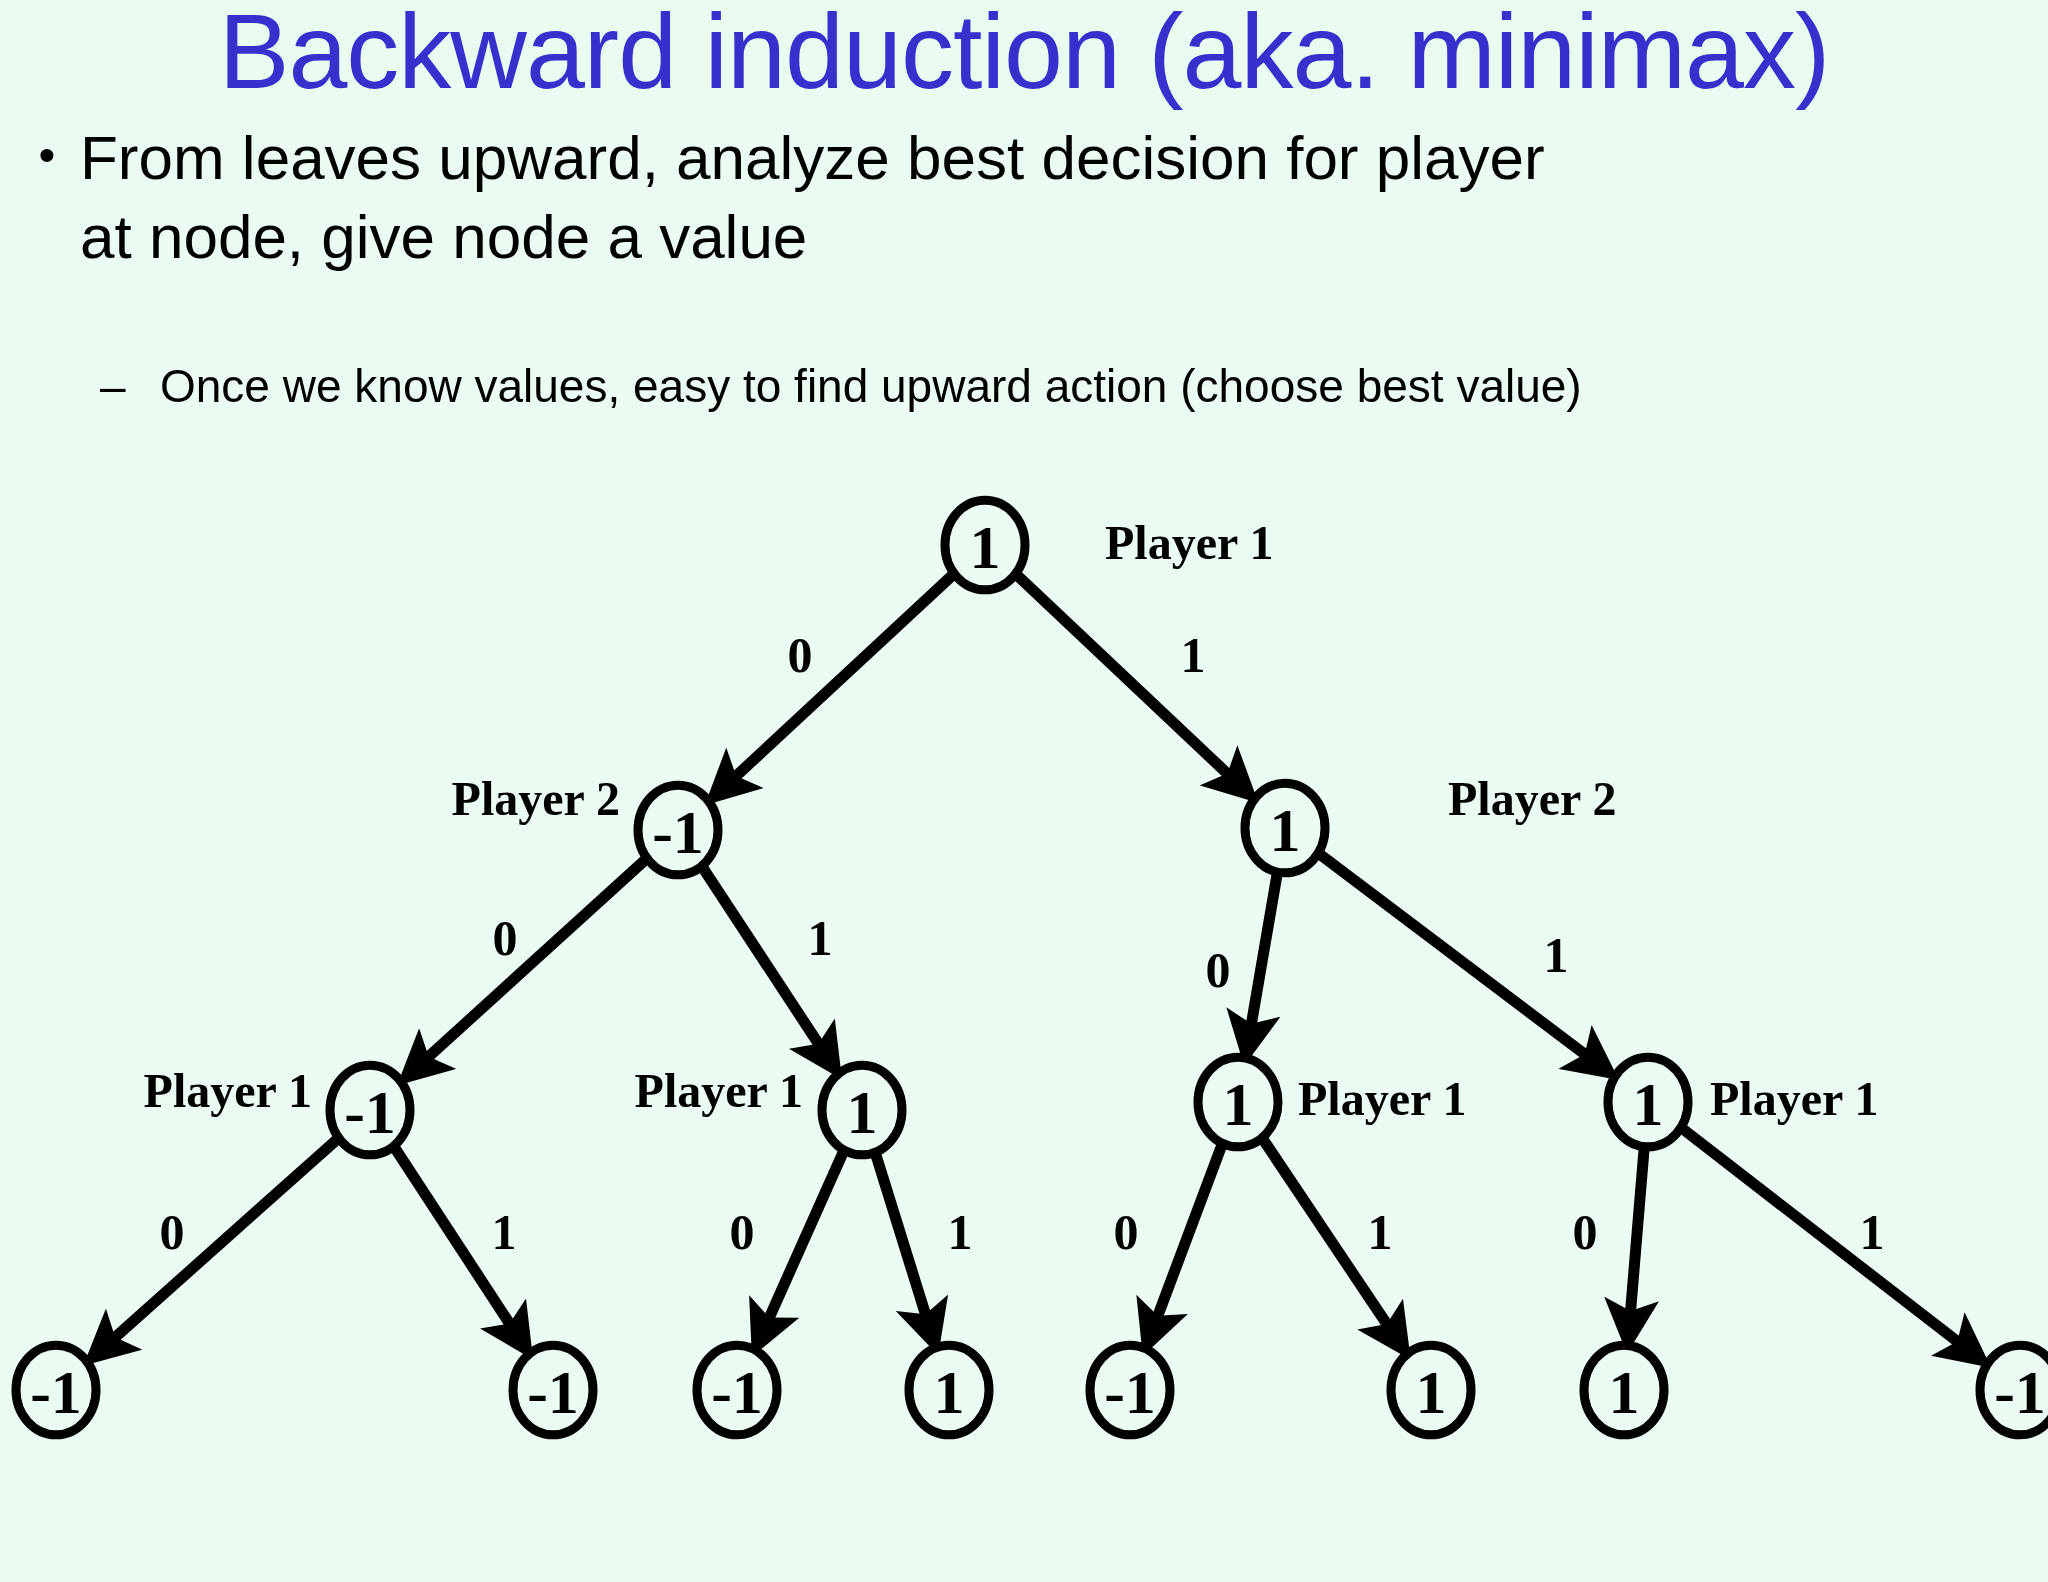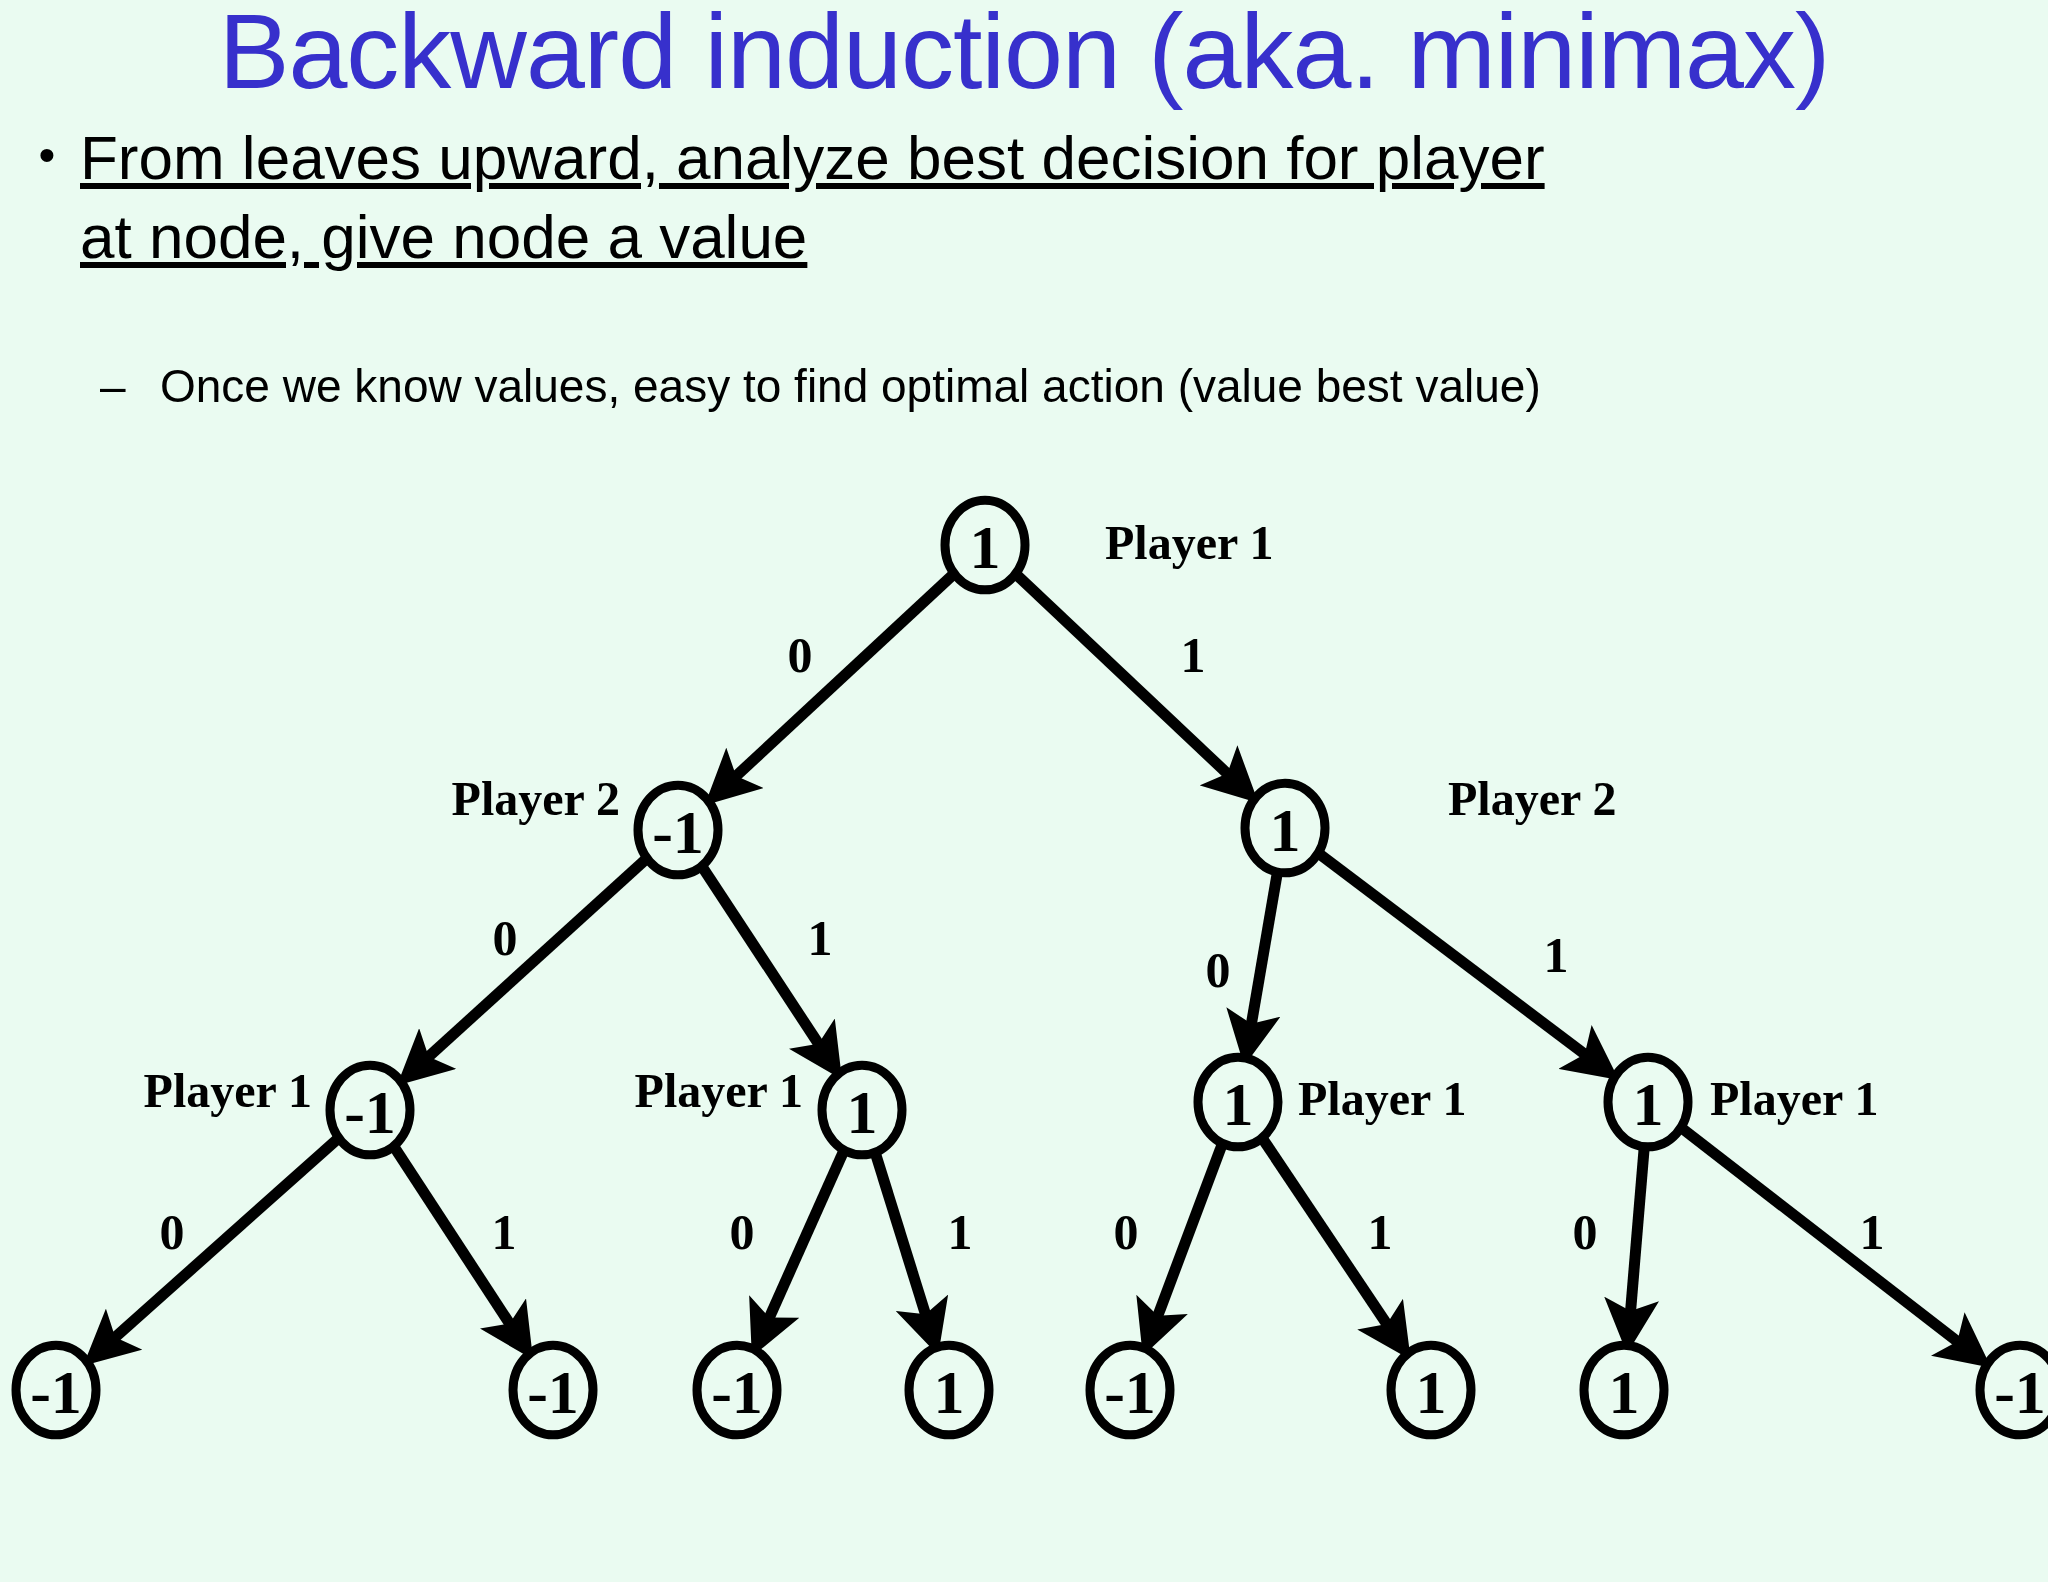--- a/index.html
+++ b/index.html
@@ -50,21 +50,20 @@
   .bullet-l1 .marker {
     width: 66px;
     flex: 0 0 66px;
     text-align: center;
     font-size: 48px;
     line-height: 1.55;
   }
   .bullet-l1 .text {
     flex: 1 1 auto;
     max-width: 1500px;
-    text-decoration: underline;
   }
   .bullet-l2 {
     position: absolute;
     left: 100px;
     top: 358px;
     width: 1900px;
     display: flex;
     align-items: flex-start;
     color: #000000;
     font-size: 46px;
@@ -128,21 +127,21 @@
 
   <div class="title">Backward induction (aka. minimax)</div>
 
   <div class="bullet-l1">
     <span class="marker">•</span>
     <span class="text">From leaves upward, analyze best decision for player at node, give node a value</span>
   </div>
 
   <div class="bullet-l2">
     <span class="marker">–</span>
-    <span class="text">Once we know values, easy to find optimal action (value best value)</span>
+    <span class="text">Once we know values, easy to find upward action (choose best value)</span>
   </div>
 
   <svg id="tree" viewBox="0 0 2048 1582">
     <defs>
       <marker id="arrowhead" markerWidth="5" markerHeight="5" refX="3.4" refY="2.5" orient="auto" markerUnits="strokeWidth">
         <path d="M0,0 L5,2.5 L0,5 L1.1,2.5 Z" fill="#000000"></path>
       </marker>
     </defs>
     <g id="edges-layer">
         <line x1="957.150616604488" y1="570.8536621098401" x2="717.5754395620434" y2="793.2605854228588" class="edge-line" marker-end="url(#arrowhead)"></line>

